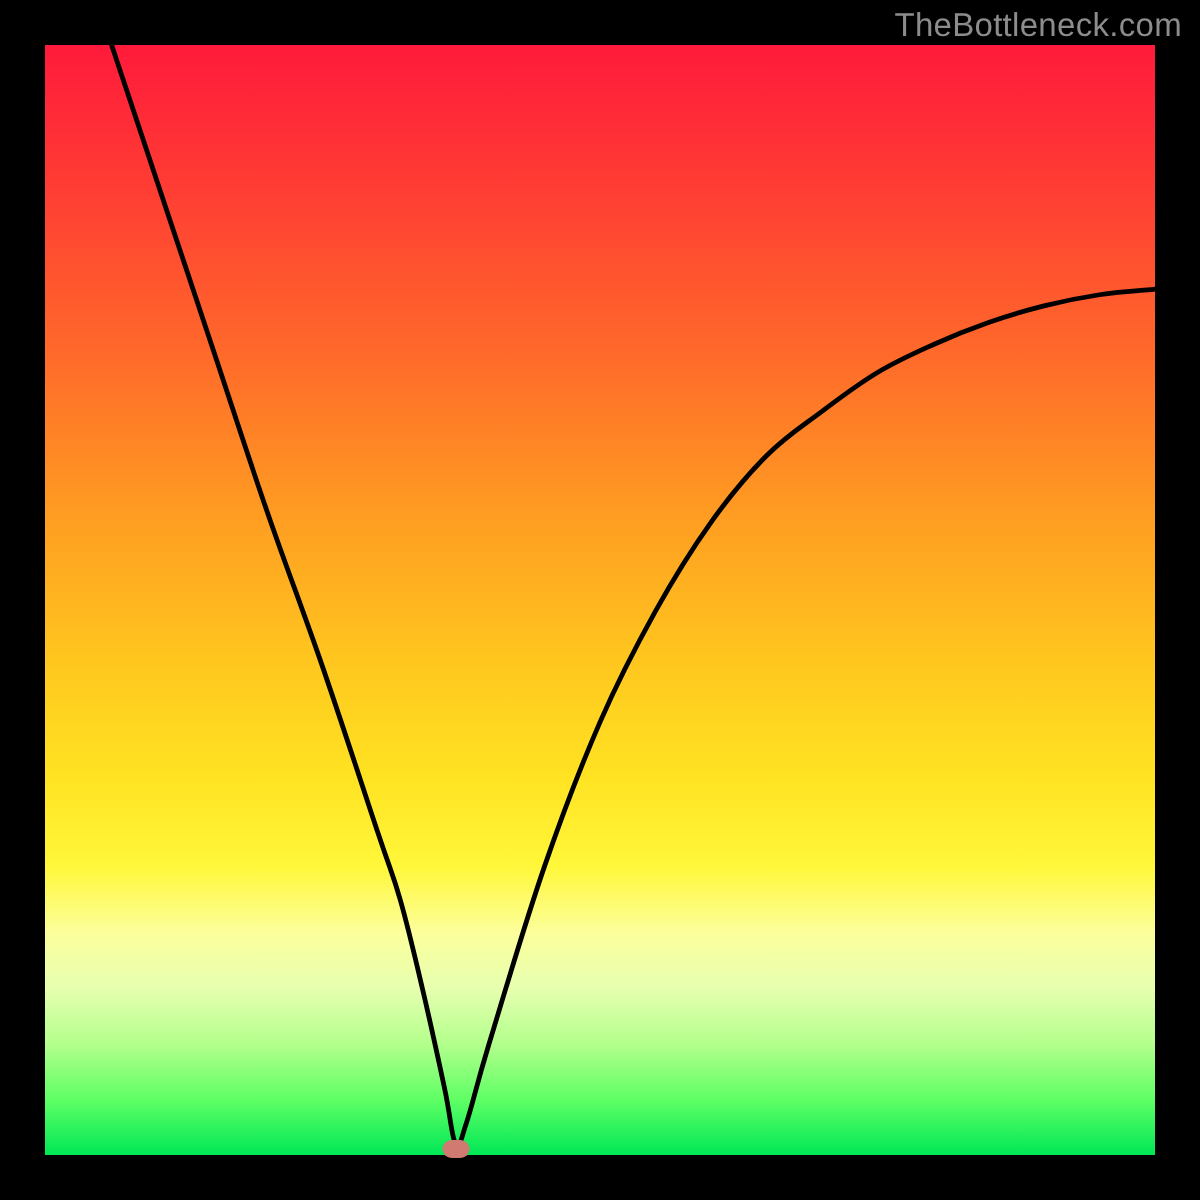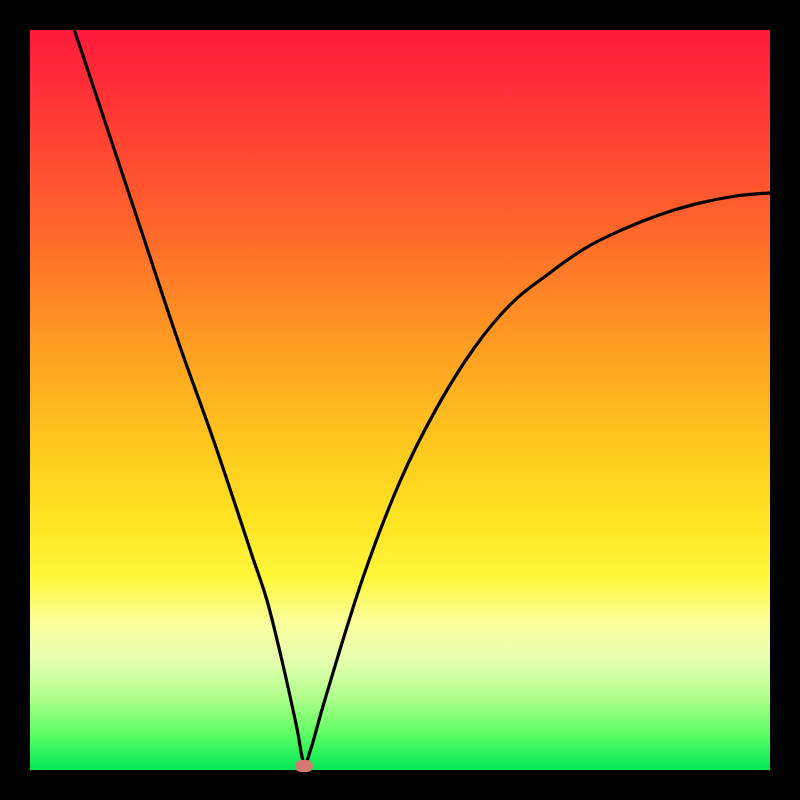--- a/index.html
+++ b/index.html
@@ -72,14 +72,15 @@
   <div class="plot-area">
 
     <svg class="curve" viewBox="0 0 740 740" preserveAspectRatio="none">
       <path id="curve-path" fill="none" stroke="#000000" stroke-width="3.2" stroke-linecap="round" stroke-linejoin="round" d="M 44.40 0.00 C 49.73 15.98, 62.01 52.84, 74.00 88.80 C 85.99 124.76, 97.68 159.84, 111.00 199.80 C 124.32 239.76, 134.68 272.17, 148.00 310.80 C 161.32 349.43, 171.68 375.77, 185.00 414.40 C 198.32 453.03, 212.68 497.43, 222.00 525.40 C 231.32 553.37, 231.47 551.15, 236.80 569.80 C 242.13 588.45, 246.27 606.36, 251.60 629.00 C 256.93 651.64, 262.40 676.95, 266.40 695.60 C 270.40 714.25, 271.14 728.60, 273.80 732.60 C 276.46 736.60, 277.20 729.79, 281.20 717.80 C 285.20 705.81, 286.68 696.64, 296.00 666.00 C 305.32 635.36, 319.68 586.23, 333.00 547.60 C 346.32 508.97, 356.68 482.04, 370.00 451.40 C 383.32 420.76, 393.68 401.38, 407.00 377.40 C 420.32 353.42, 430.68 336.85, 444.00 318.20 C 457.32 299.55, 467.68 287.12, 481.00 273.80 C 494.32 260.48, 504.68 254.19, 518.00 244.20 C 531.32 234.21, 541.68 226.29, 555.00 218.30 C 568.32 210.31, 578.68 205.79, 592.00 199.80 C 605.32 193.81, 615.68 189.66, 629.00 185.00 C 642.32 180.34, 652.68 177.23, 666.00 173.90 C 679.32 170.57, 689.68 168.50, 703.00 166.50 C 716.32 164.50, 733.34 163.47, 740.00 162.80"></path>
     </svg>
 
     <div class="marker" id="min-marker" style="left: 264.8px; top: 730.3px; background: rgb(208, 122, 114);"></div>
 
   </div>
 
+  <div class="watermark">TheBottleneck.com</div>
 
 </div>
 
 </body></html>

